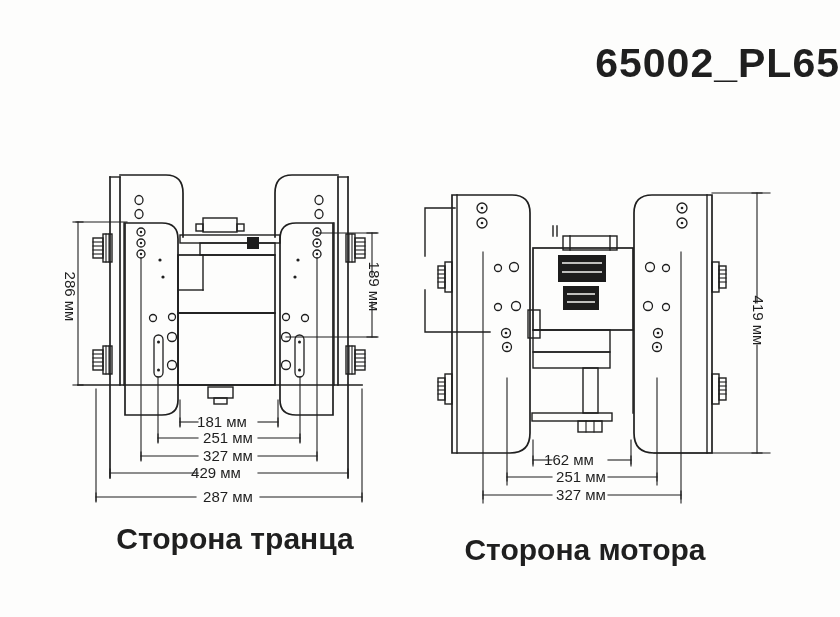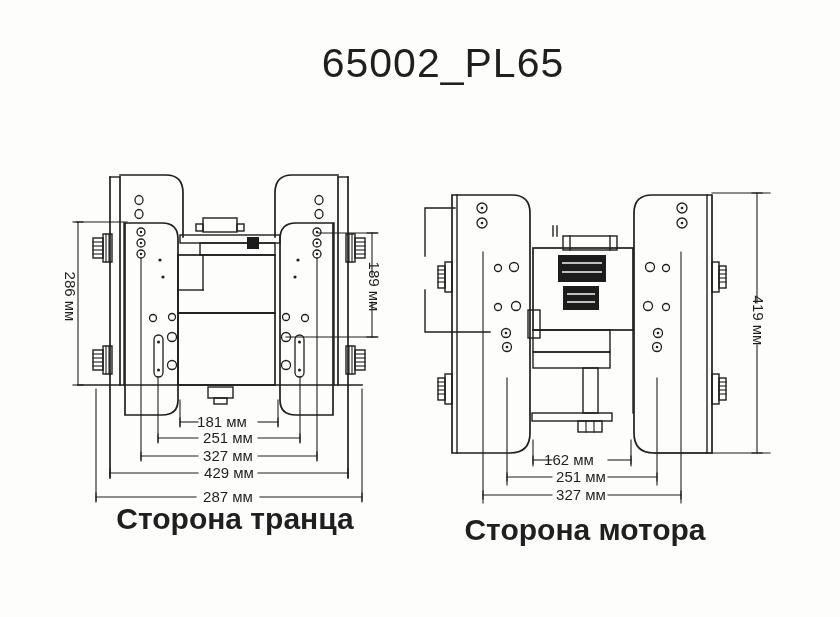--- a/index.html
+++ b/index.html
@@ -2,28 +2,28 @@
 <html style="--ink: #1f1f1f; --background: #fdfdfc; --sticker: #1c1c1c;"><head>
 <meta charset="utf-8">
 <style>
   html,body{margin:0;padding:0;background:#ffffff;}
   .page{
     position:relative;width:840px;height:617px;overflow:hidden;
     background:var(--background,#fdfdfc);
     font-family:"Liberation Sans",sans-serif;color:var(--ink,#1f1f1f);
   }
   .title{
-    position:absolute;left:0;right:0;top:40px;margin:0;text-align:center;
-    font-size:41px;font-weight:normal;letter-spacing:1px;color:var(--ink,#1f1f1f);padding-left:46px;
+    position:absolute;left:0;right:0;top:40px;margin:0;text-align:right;
+    font-size:41px;font-weight:bold;letter-spacing:1px;color:var(--ink,#1f1f1f);padding-left:46px;
   }
   .view{position:absolute;}
   .view-transom{left:55px;top:160px;width:350px;height:350px;}
   .view-motor{left:415px;top:175px;width:380px;height:340px;}
   .caption{
-    position:absolute;width:280px;top:502px;text-align:center;
+    position:absolute;width:280px;top:522px;text-align:center;
     font-size:30px;font-weight:bold;white-space:nowrap;
   }
   .caption-transom{left:95px;}
   .caption-motor{left:445px;margin-top:11px;}
   .hdim,.vdim{
     position:absolute;width:60px;text-align:center;font-size:15px;
     white-space:nowrap;color:var(--ink,#1f1f1f);
   }
   .vdim{transform:rotate(90deg);transform-origin:center center;}
   
@@ -280,21 +280,21 @@
     </g>
   </svg>
 
   <span class="vdim" style="left:40px;top:288px">286 мм</span>
   <span class="vdim" style="left:344px;top:278px">189 мм</span>
   <span class="vdim" style="left:728px;top:312px">419 мм</span>
 
   <span class="hdim" style="left:192px;top:413px">181 мм</span>
   <span class="hdim" style="left:198px;top:429px">251 мм</span>
   <span class="hdim" style="left:198px;top:447px">327 мм</span>
-  <span class="hdim" style="left:199px;top:464px">429 мм</span>
+  <span class="hdim" style="left:186px;top:464px">429 мм</span>
   <span class="hdim" style="left:198px;top:488px">287 мм</span>
 
   <span class="hdim" style="left:539px;top:451px">162 мм</span>
   <span class="hdim" style="left:551px;top:468px">251 мм</span>
   <span class="hdim" style="left:551px;top:486px">327 мм</span>
 
   <div class="caption caption-transom">Сторона транца</div>
   <div class="caption caption-motor">Сторона мотора</div>
 
 </div>

